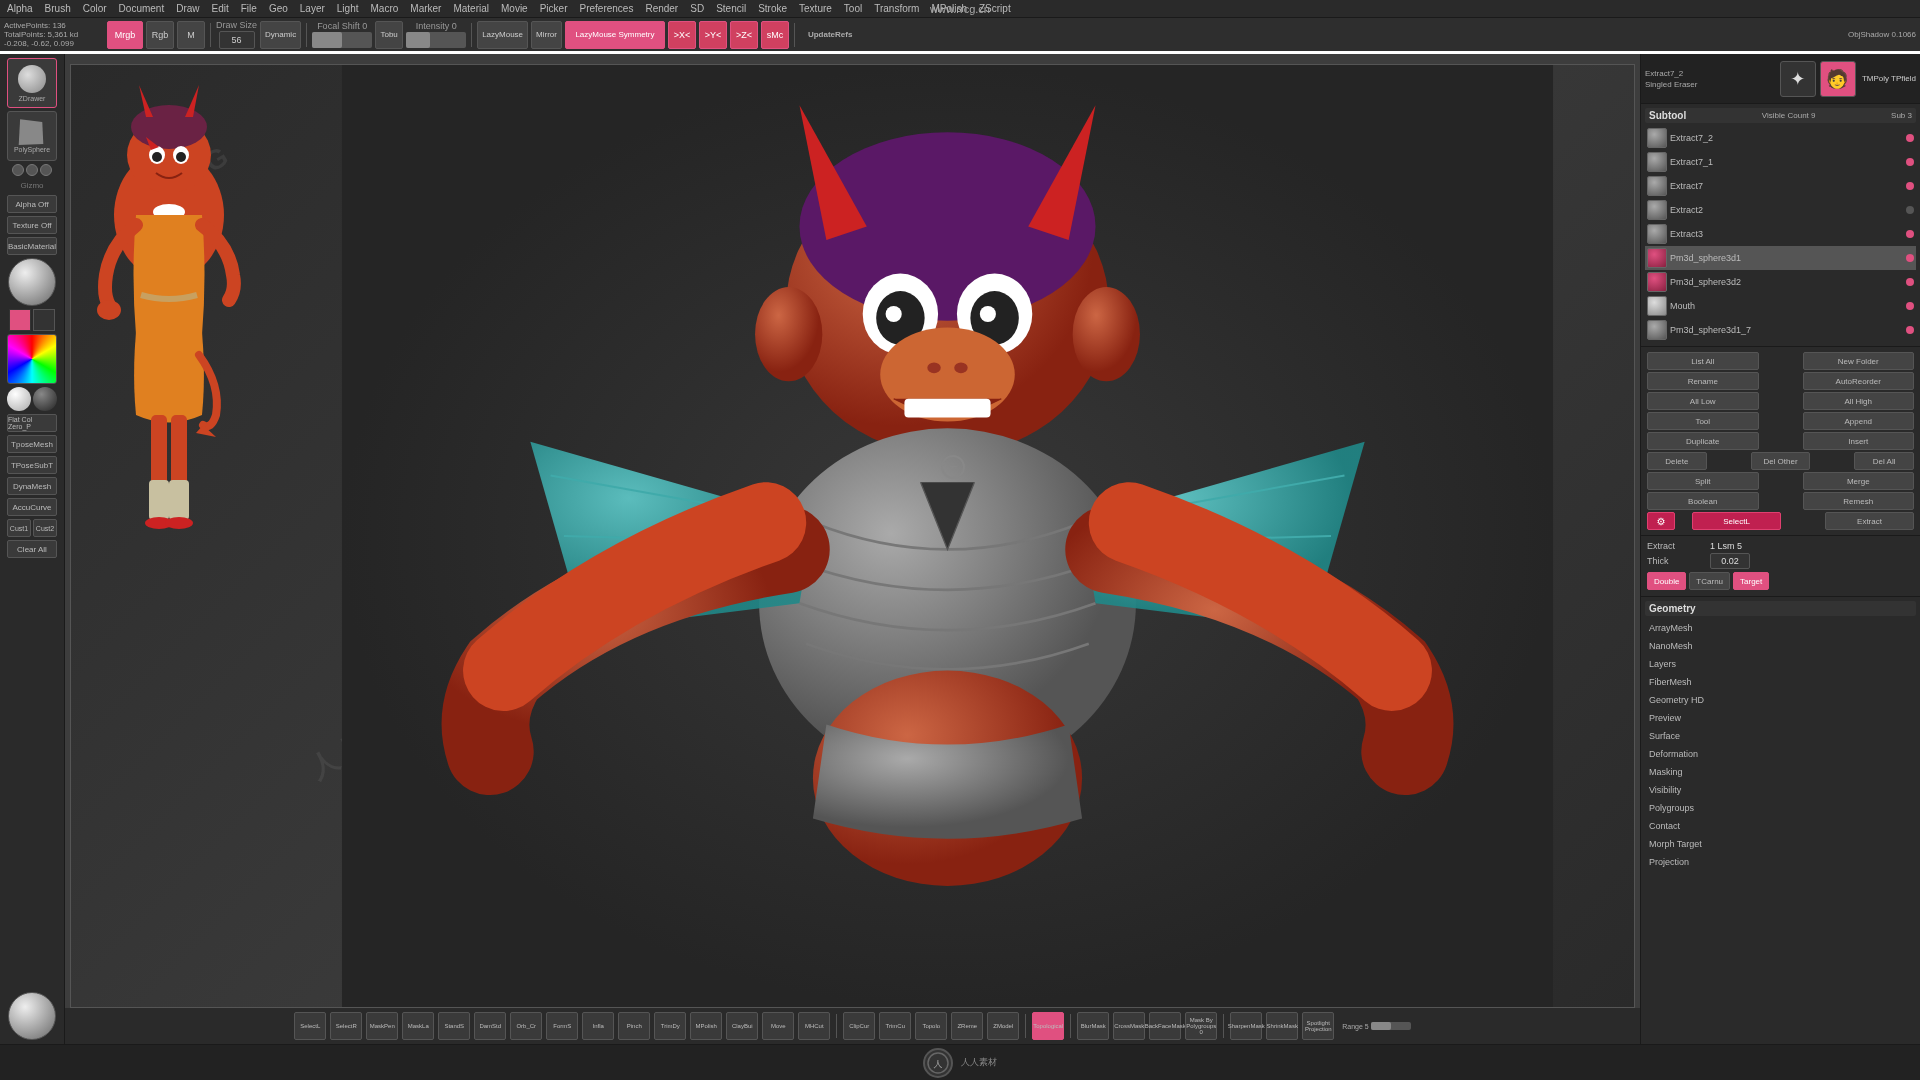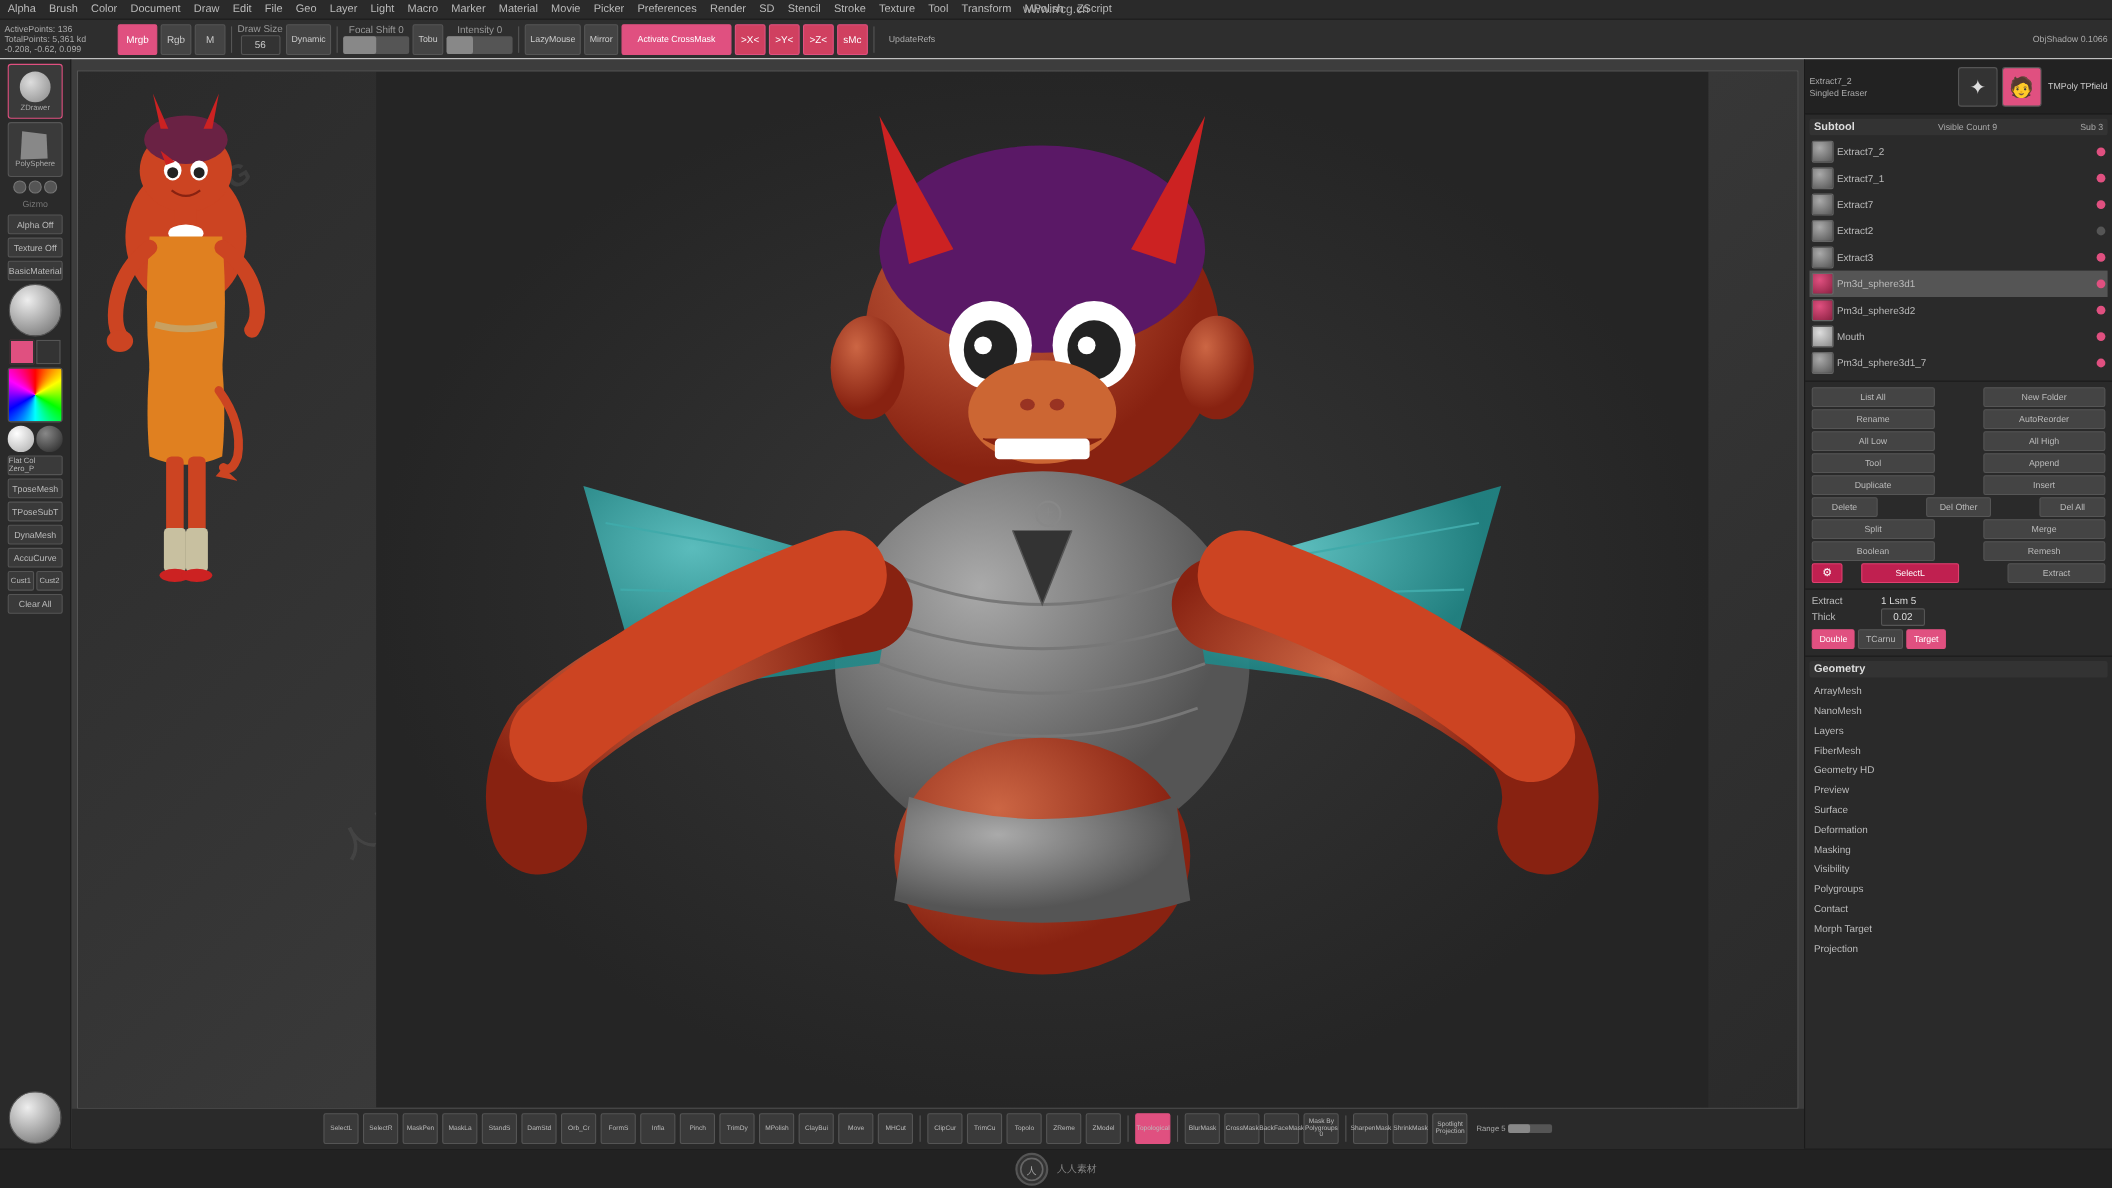--- a/index.html
+++ b/index.html
@@ -34,21 +34,21 @@
 
     
     #toolbar {
       width: 100%;
       height: 36px;
       background: #2e2e2e;
       display: flex;
       align-items: center;
       padding: 0 4px;
       gap: 3px;
-      border-bottom: 1px solid #ffffff;
+      border-bottom: 3px solid #ffffff;
     }
     .toolbar-btn {
       height: 28px;
       min-width: 28px;
       background: #444;
       border: 1px solid #555;
       color: #ccc;
       font-size: 9px;
       cursor: pointer;
       display: flex;
@@ -547,28 +547,28 @@
       </div>
   </div>
   <div class="toolbar-separator"></div>
   <div class="toolbar-btn">
     <span style="font-size:8px;">LazyMouse</span>
   </div>
   <div class="toolbar-btn">
     <span style="font-size:8px;">Mirror</span>
   </div>
   <div class="toolbar-btn active" style="background:#e05080;width:100px;">
-    <span style="font-size:8px;">Activate CrossMask</span>
+    <span style="font-size:8px;">LazyMouse Symmetry</span>
   </div>
   <div class="toolbar-btn active" style="background:#d04060;">&gt;X&lt;</div>
   <div class="toolbar-btn active" style="background:#d04060;">&gt;Y&lt;</div>
   <div class="toolbar-btn active" style="background:#d04060;">&gt;Z&lt;</div>
   <div class="toolbar-btn active" style="background:#d04060;">sMc</div>
   <div class="toolbar-separator"></div>
-  <div style="display:flex;flex-direction:column;font-size:8px;color:#aaa;margin-left:8px;">
+  <div style="display:flex;flex-direction:column;font-size:8px;color:#aaa;margin-left:8px;font-weight:bold;">
     <span>UpdateRefs</span>
   </div>
   <div style="margin-left:auto;display:flex;align-items:center;gap:4px;">
     <div style="display:flex;flex-direction:column;font-size:8px;color:#aaa;">
       <span>ObjShadow 0.1066</span>
     </div>
   </div>
 </div>
 
 <div id="main-layout">

